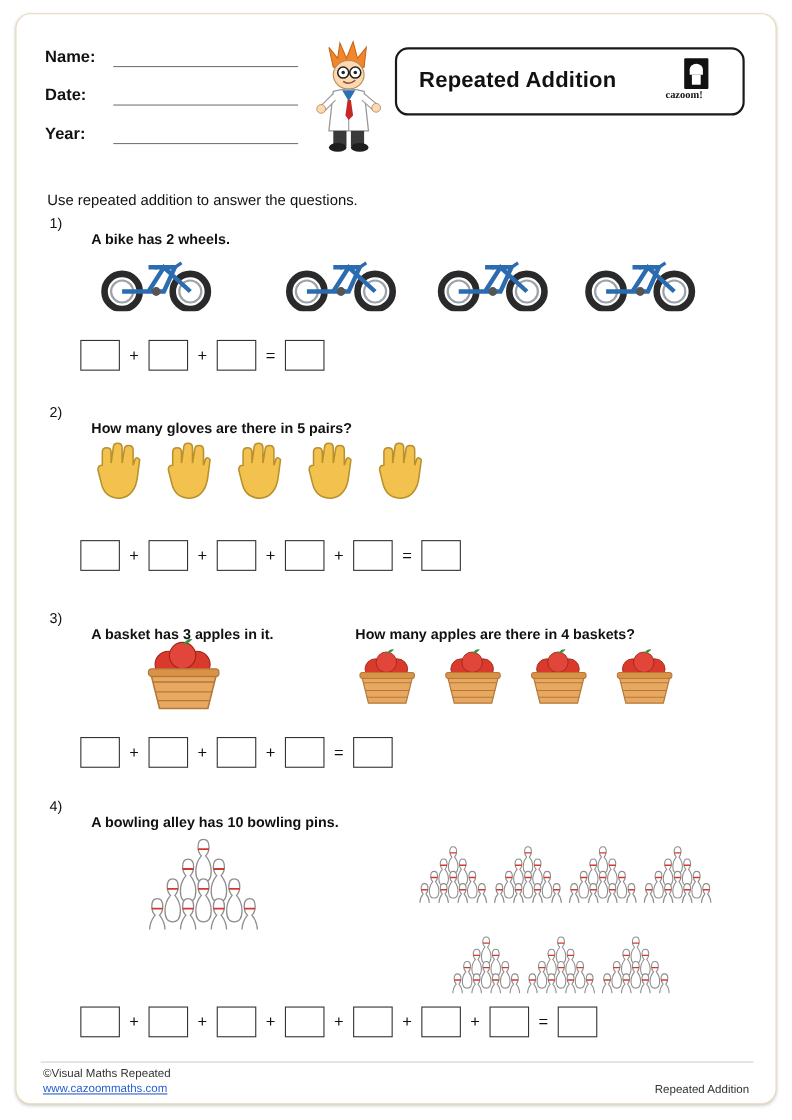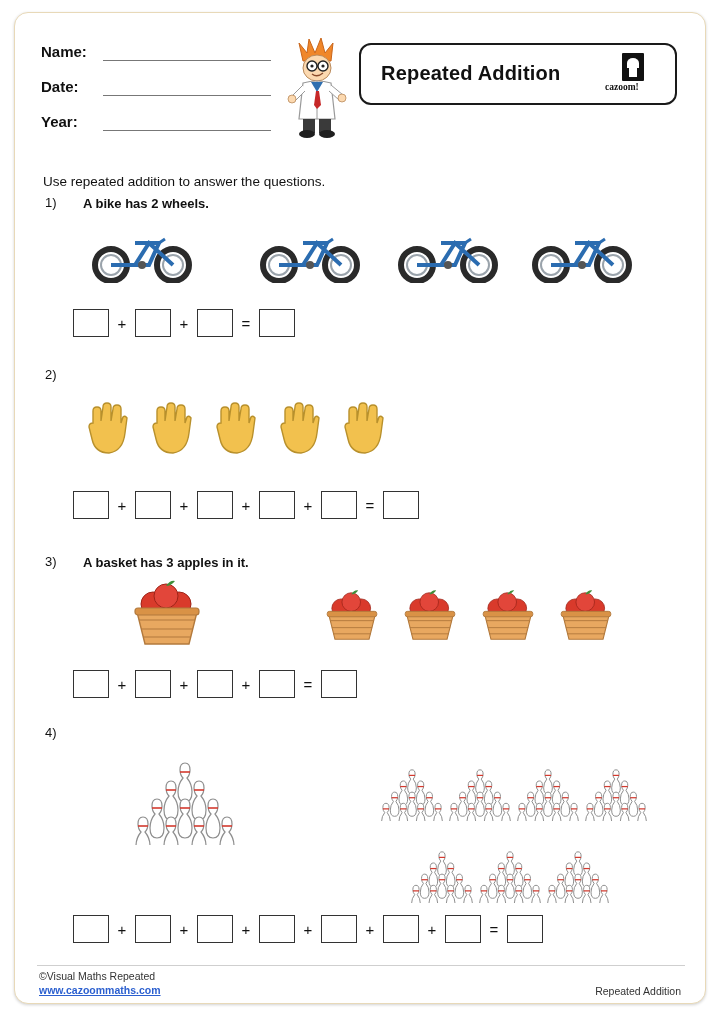--- a/index.html
+++ b/index.html
@@ -143,20 +143,21 @@
     left: 30px;
     font-size: 13px;
     color: #111;
   }
   .q-text {
     position: absolute;
     font-size: 13px;
     font-weight: bold;
     color: #111;
     line-height: 17px;
+    margin-top: 14px;
   }
   
   .boxrow {
     position: absolute;
     display: flex;
     align-items: center;
   }
   .abox {
     width: 36px;
     height: 28px;
@@ -182,21 +183,20 @@
     position: absolute;
     left: 24px;
     top: 956px;
     font-size: 10.5px;
     color: #333;
     line-height: 14px;
   }
   .foot-left a {
     color: #2b5fcf;
     text-decoration: underline;
-    font-weight: bold;
   }
   .foot-right {
     position: absolute;
     right: 24px;
     top: 972px;
     font-size: 10.5px;
     color: #333;
   }
   svg { display: block; }
 </style>
@@ -325,20 +325,21 @@
       <div class="abox"></div>
       <div class="op">+</div>
       <div class="abox"></div>
       <div class="op">=</div>
       <div class="abox"></div>
     </div>
   </div>
 
   <div class="q" style="top:348px;height:175px;">
     <div class="q-num" style="top:6px;">2)</div>
+    <div class="q-text" style="left:68px;top:6px;">How many gloves are there in 5 pairs?</div>
 
     <div style="position:absolute;left:70px;top:38px;display:flex;gap:20px;">
       <span>
         <svg width="44" height="58" viewBox="0 0 44 58">
           <path d="M8 24 L8 12 Q8 8 12 8 Q16 8 16 12 L16 22 L18 8 Q18 4 22 4 Q26 4 26 8 L26 22 L28 10 Q28 6 32 6 Q36 6 36 10 L36 24 L38 18 Q40 16 42 19 L40 34 Q38 52 24 54 Q10 54 7 40 L4 28 Q4 24 8 24 Z" fill="#f2c14e" stroke="#b8902c" stroke-width="1.4"></path>
         </svg>
       </span>
       <span>
         <svg width="44" height="58" viewBox="0 0 44 58">
           <path d="M8 24 L8 12 Q8 8 12 8 Q16 8 16 12 L16 22 L18 8 Q18 4 22 4 Q26 4 26 8 L26 22 L28 10 Q28 6 32 6 Q36 6 36 10 L36 24 L38 18 Q40 16 42 19 L40 34 Q38 52 24 54 Q10 54 7 40 L4 28 Q4 24 8 24 Z" fill="#f2c14e" stroke="#b8902c" stroke-width="1.4"></path>
@@ -372,20 +373,21 @@
       <div class="op">+</div>
       <div class="abox"></div>
       <div class="op">=</div>
       <div class="abox"></div>
     </div>
   </div>
 
   <div class="q" style="top:535px;height:170px;">
     <div class="q-num" style="top:6px;">3)</div>
     <div class="q-text" style="left:68px;top:6px;">A basket has 3 apples in it.</div>
+    <div class="q-text" style="left:308px;top:6px;">How many apples are there in 4 baskets?</div>
 
     <div style="position:absolute;left:112px;top:30px;">
       <svg width="80" height="72" viewBox="0 0 80 72">
         <circle cx="26" cy="26" r="12" fill="#d93a2b" stroke="#9e2418" stroke-width="1"></circle>
         <circle cx="52" cy="26" r="12" fill="#d93a2b" stroke="#9e2418" stroke-width="1"></circle>
         <circle cx="39" cy="18" r="12" fill="#e2463a" stroke="#9e2418" stroke-width="1"></circle>
         <path d="M39 8 q4 -6 9 -5 q-4 5 -9 5" fill="#3f8f3a"></path>
         <path d="M10 34 L70 34 L62 66 L18 66 Z" fill="#e8a860" stroke="#b2793c" stroke-width="1.4"></path>
         <path d="M12 42 L68 42 M14 51 L66 51 M16 59 L64 59" stroke="#b2793c" stroke-width="1.2"></path>
         <rect x="8" y="30" width="64" height="7" rx="3" fill="#d99246" stroke="#b2793c" stroke-width="1.2"></rect>
@@ -447,20 +449,21 @@
       <div class="abox"></div>
       <div class="op">+</div>
       <div class="abox"></div>
       <div class="op">=</div>
       <div class="abox"></div>
     </div>
   </div>
 
   <div class="q" style="top:706px;height:240px;">
     <div class="q-num" style="top:6px;">4)</div>
+    <div class="q-text" style="left:68px;top:6px;">A bowling alley has 10 bowling pins.</div>
 
     <div style="position:absolute;left:120px;top:40px;">
       <svg width="100" height="86" viewBox="0 0 100 86">
         <g fill="#ffffff" stroke="#8e8e8e" stroke-width="1.2">
           <g>
             <path d="M50 4 q5 0 5 7 q0 5 -3 8 q5 6 5 14 q0 10 -7 10 q-7 0 -7 -10 q0 -8 5 -14 q-3 -3 -3 -8 q0 -7 5 -7 z"></path>
           </g>
           <g transform="translate(-14,18)">
               <path d="M50 4 q5 0 5 7 q0 5 -3 8 q5 6 5 14 q0 10 -7 10 q-7 0 -7 -10 q0 -8 5 -14 q-3 -3 -3 -8 q0 -7 5 -7 z"></path>
             </g>

